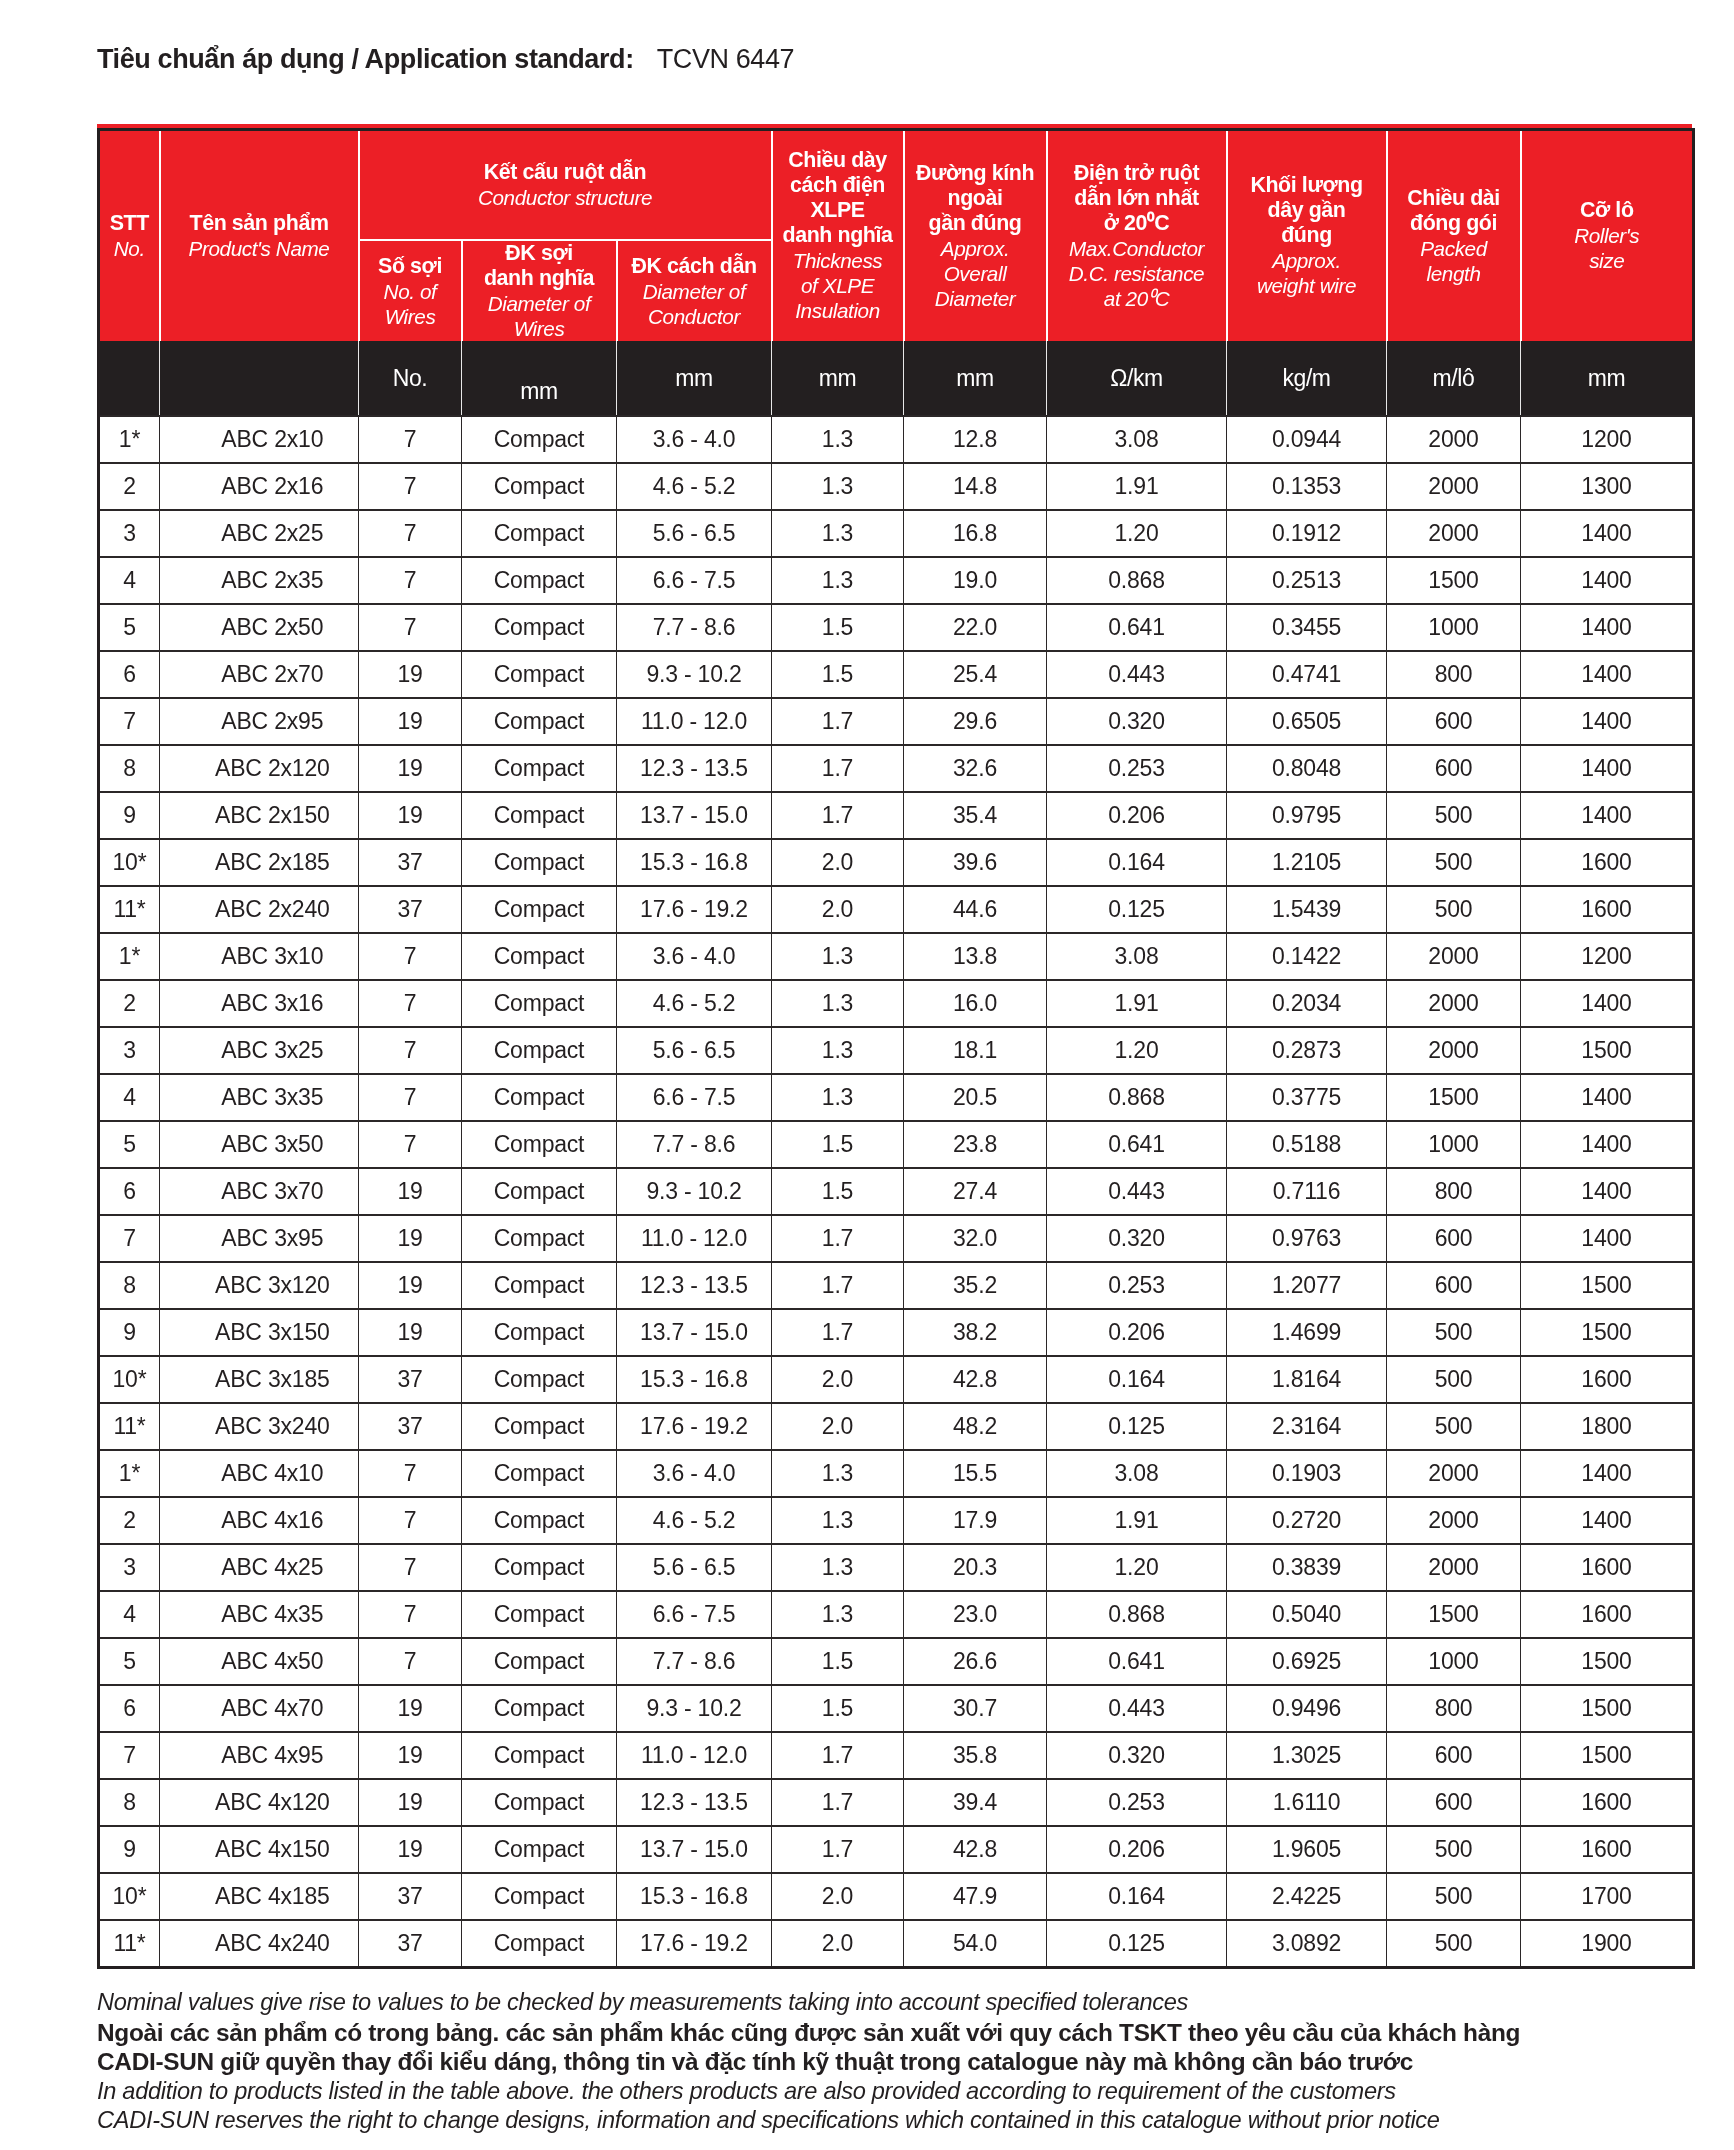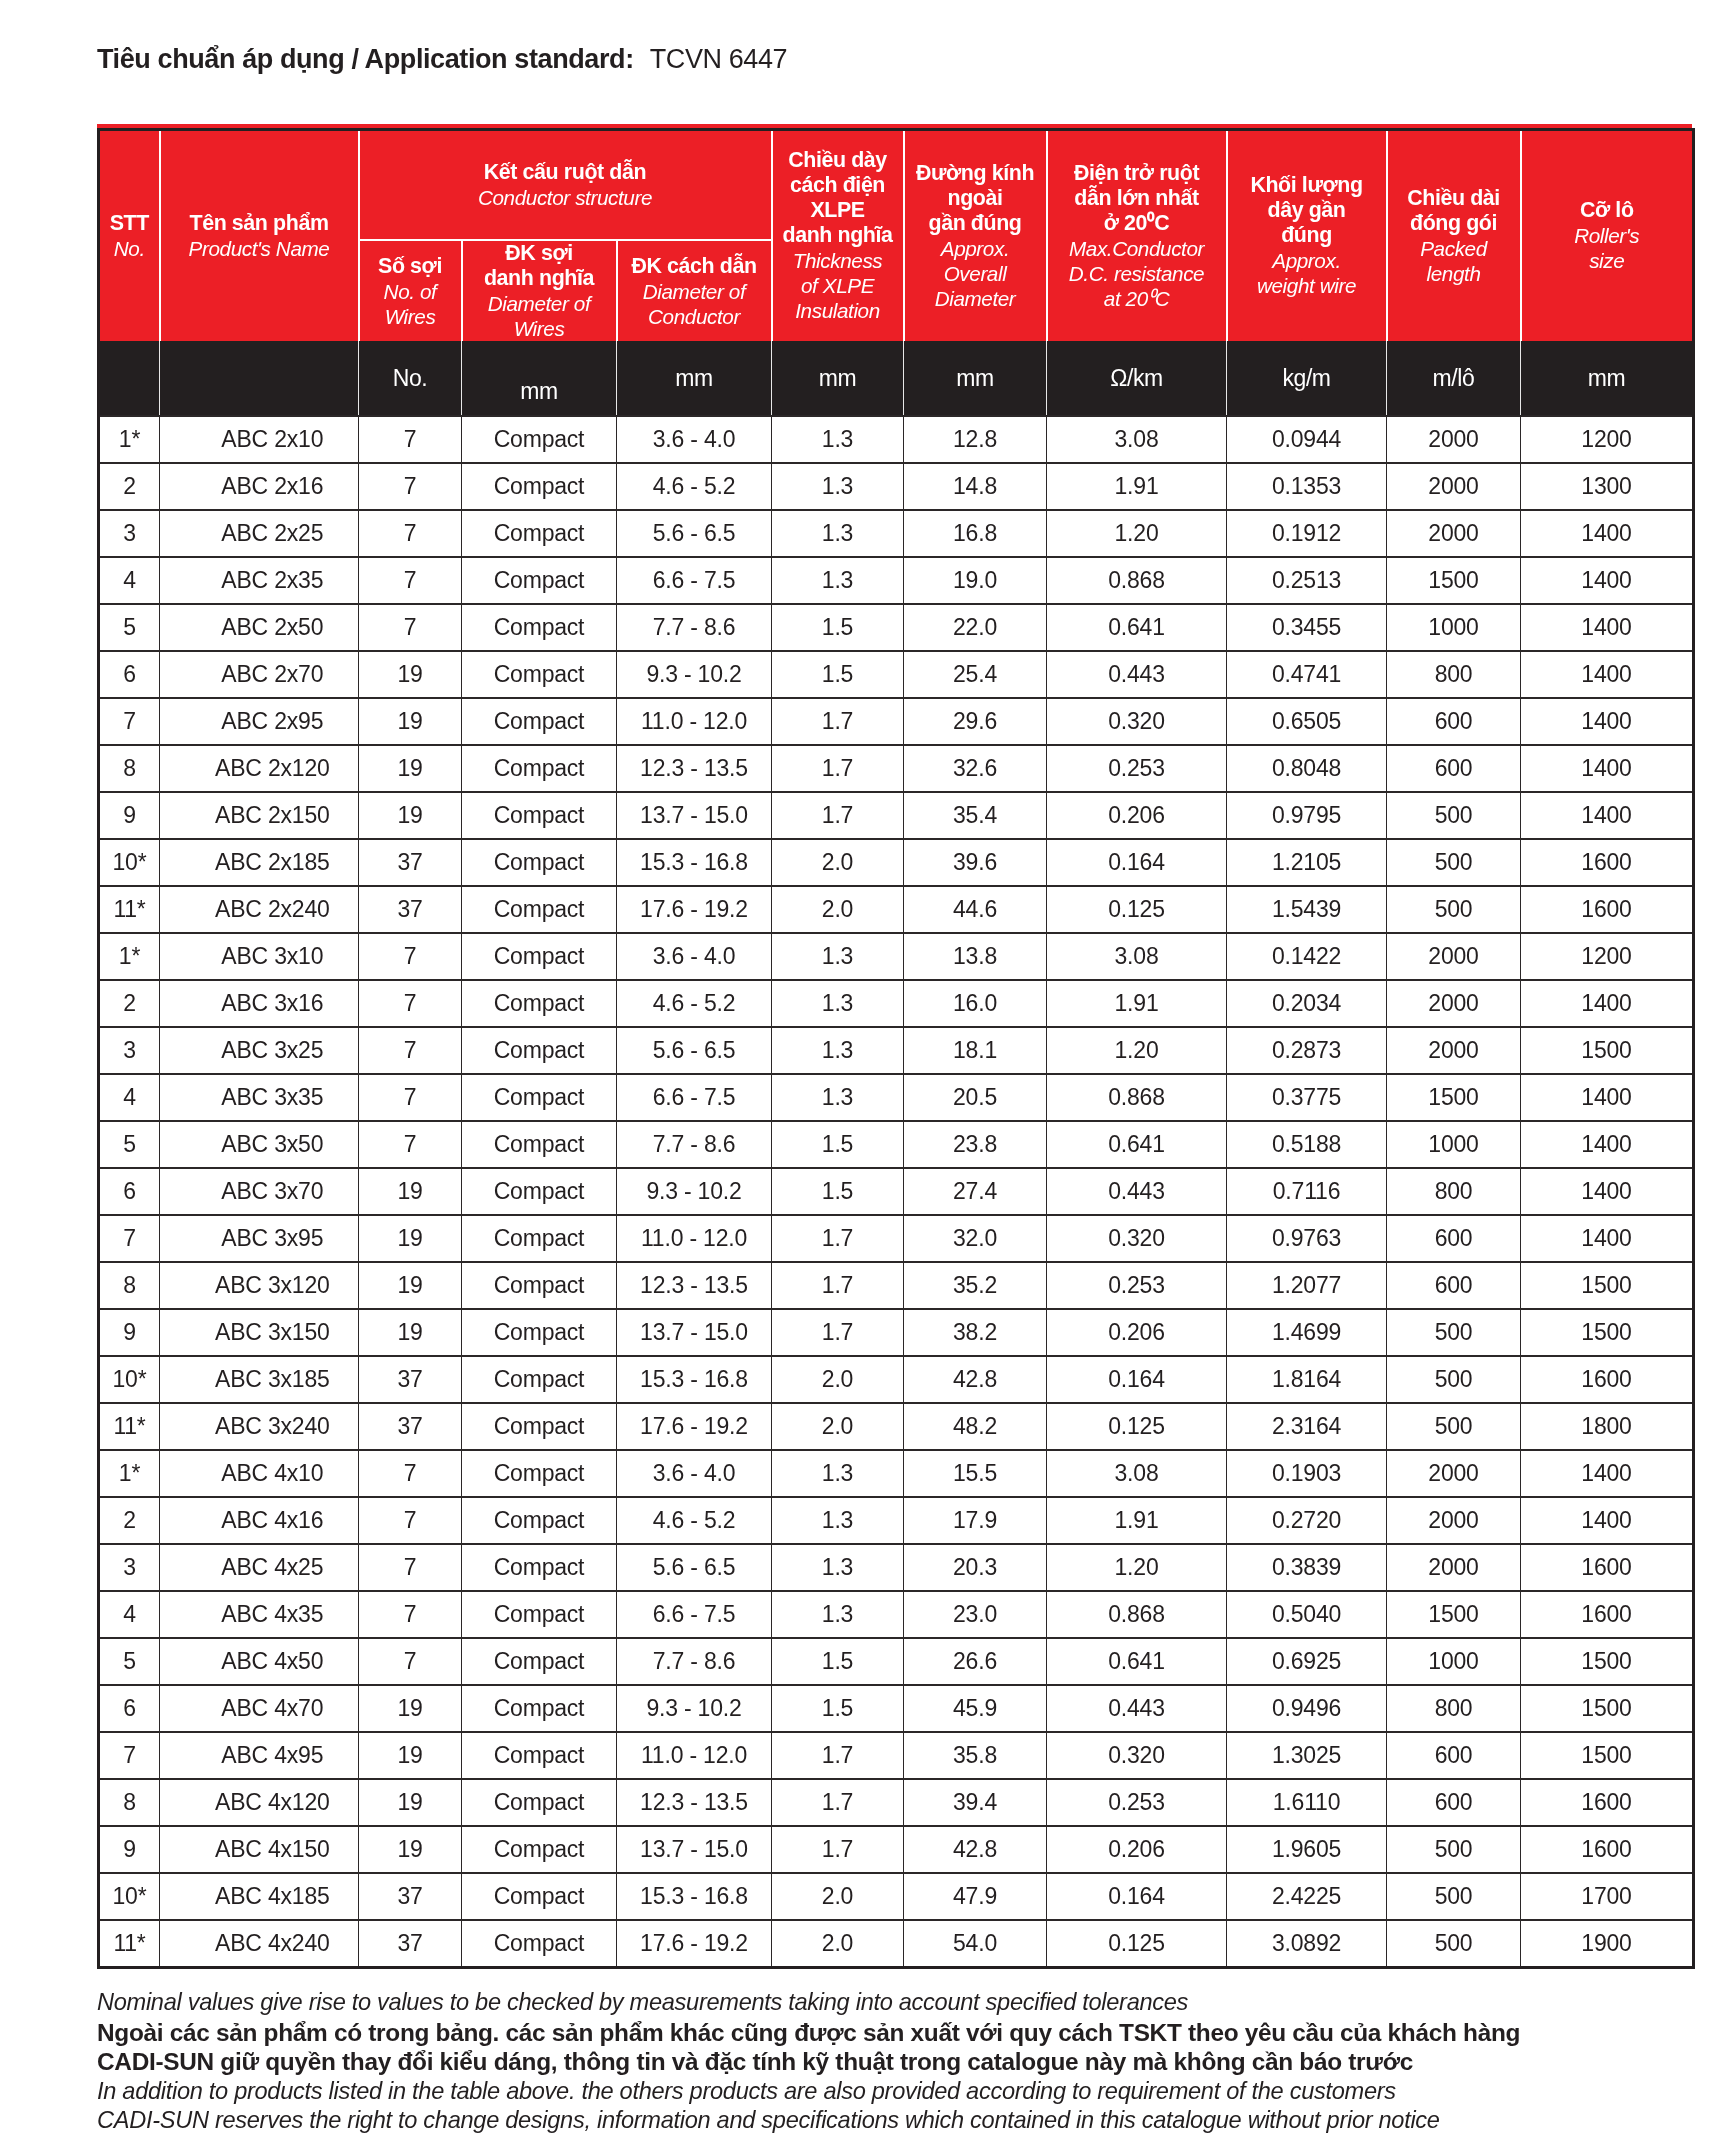--- a/index.html
+++ b/index.html
@@ -3,21 +3,21 @@
 <meta charset="utf-8">
 <style>
   html,body{margin:0;padding:0;background:#ffffff;}
   .page{
     width:1735px;min-height:2151px;background:#ffffff;
     font-family:"Liberation Sans", sans-serif;color:#231F20;
     box-sizing:border-box;padding-top:43px;
   }
   .title{margin-left:97px;font-size:27px;line-height:32.5px;letter-spacing:-0.4px;}
   .title .t-bold{font-weight:bold;}
-  .title .t-val{font-weight:normal;margin-left:16px;}
+  .title .t-val{font-weight:normal;margin-left:23px;}
   .table-wrap{margin-left:97px;margin-top:48px;width:1595px;border-top:4.4px solid #EC1F26;}
   table.spec{
     width:1595px;table-layout:fixed;border-collapse:collapse;
     border:3.7px solid #231F20;
   }
   
   thead th{
     background:#EC1F26;color:#ffffff;vertical-align:middle;text-align:center;
     padding:0;border:2.2px solid #ffffff;border-top:0;border-bottom:0;
   }
@@ -512,21 +512,21 @@
             <td>1000</td>
             <td>1500</td>
           </tr>
           <tr>
             <td>6</td>
             <td class="c-name">ABC 4x70</td>
             <td>19</td>
             <td>Compact</td>
             <td>9.3 - 10.2</td>
             <td>1.5</td>
-            <td>45.9</td>
+            <td>30.7</td>
             <td>0.443</td>
             <td>0.9496</td>
             <td>800</td>
             <td>1500</td>
           </tr>
           <tr>
             <td>7</td>
             <td class="c-name">ABC 4x95</td>
             <td>19</td>
             <td>Compact</td>

